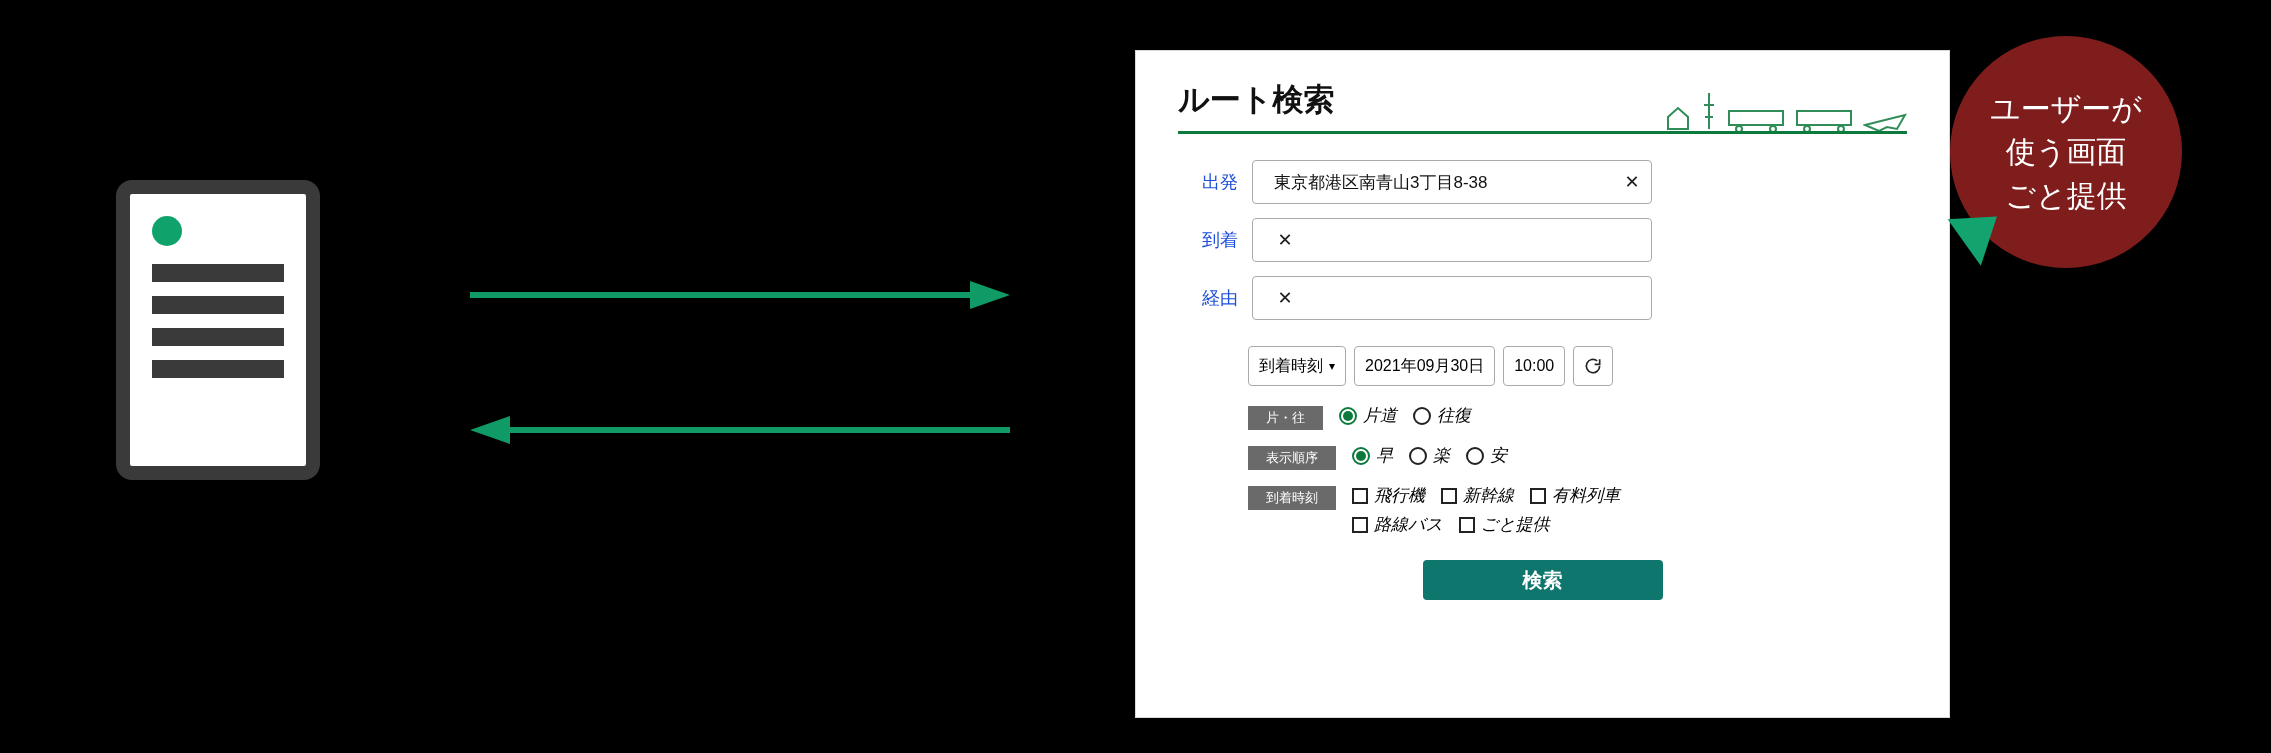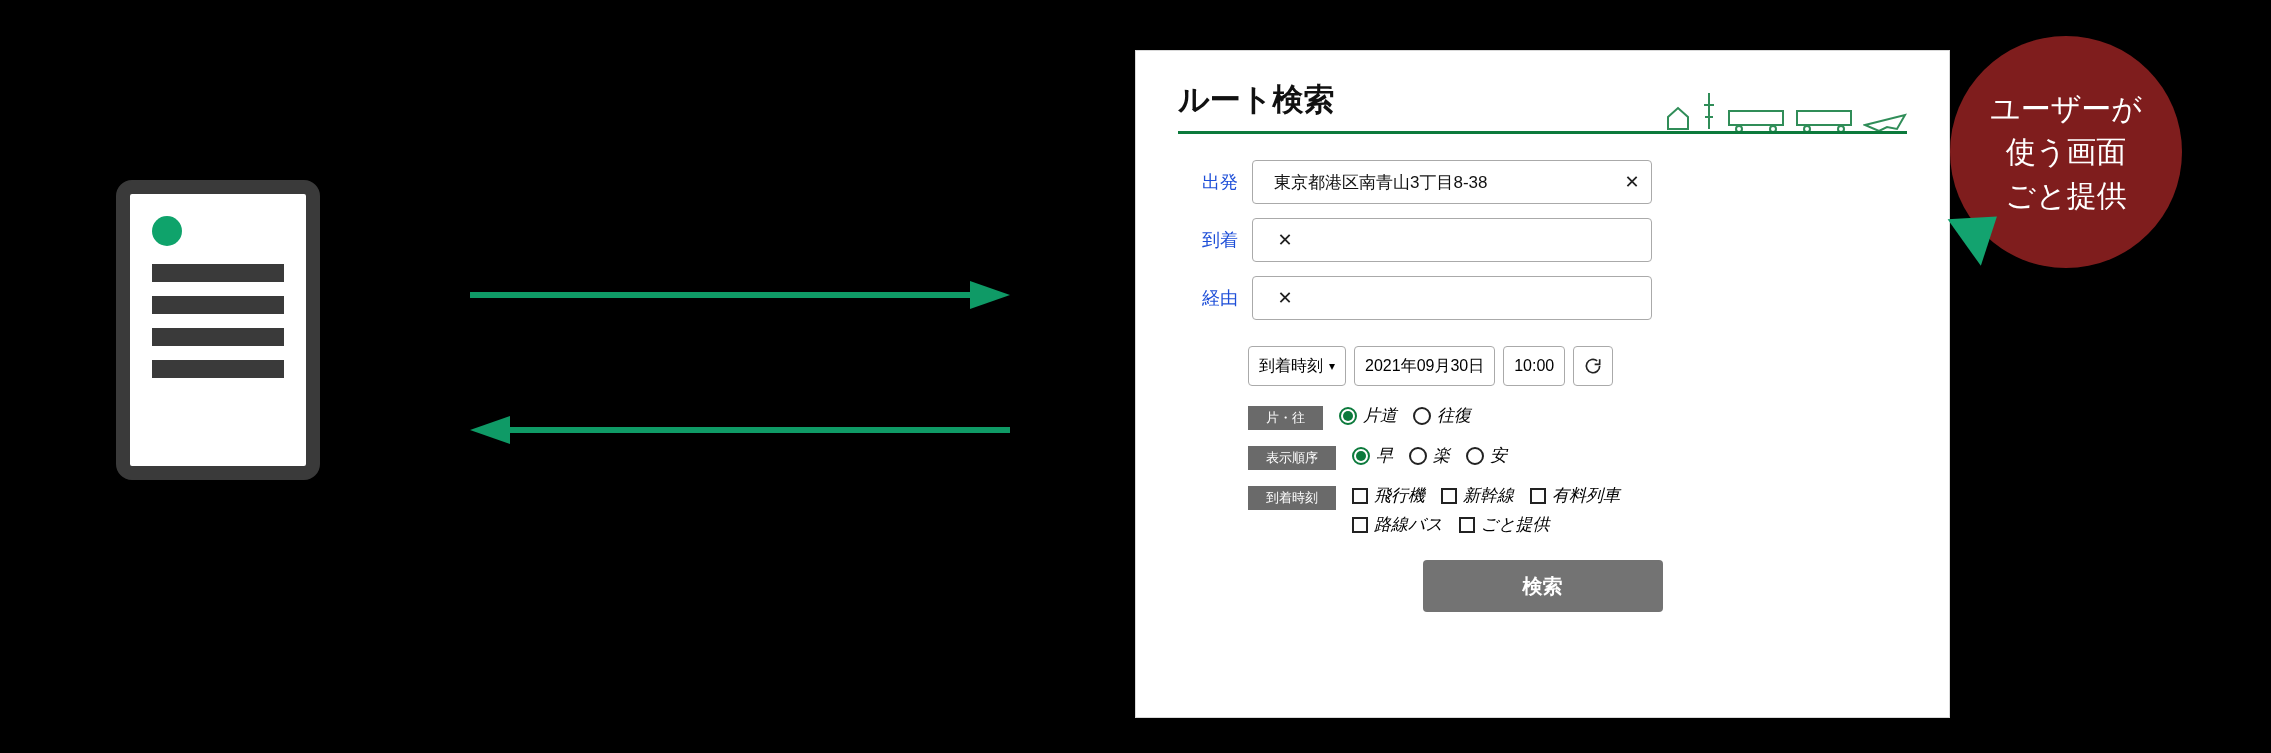--- a/index.html
+++ b/index.html
@@ -186,22 +186,22 @@
     width:16px;height:16px;border:2px solid #222;margin-right:6px;display:inline-block;
   }
 
   .checkbox-lines { display:flex; flex-direction:column; gap:6px; }
   .checkbox-line { display:flex; flex-wrap:wrap; }
 
   .search-btn {
     display:block;
     margin: 24px auto 0;
     width: 240px;
-    height: 52px;
-    background:#737373;
+    height: 40px;
+    background:#0f766e;
     color:#fff;
     font-size:20px;
     font-weight:600;
     border:none;
     border-radius:4px;
     cursor:pointer;
   }
 
   
   .callout {

